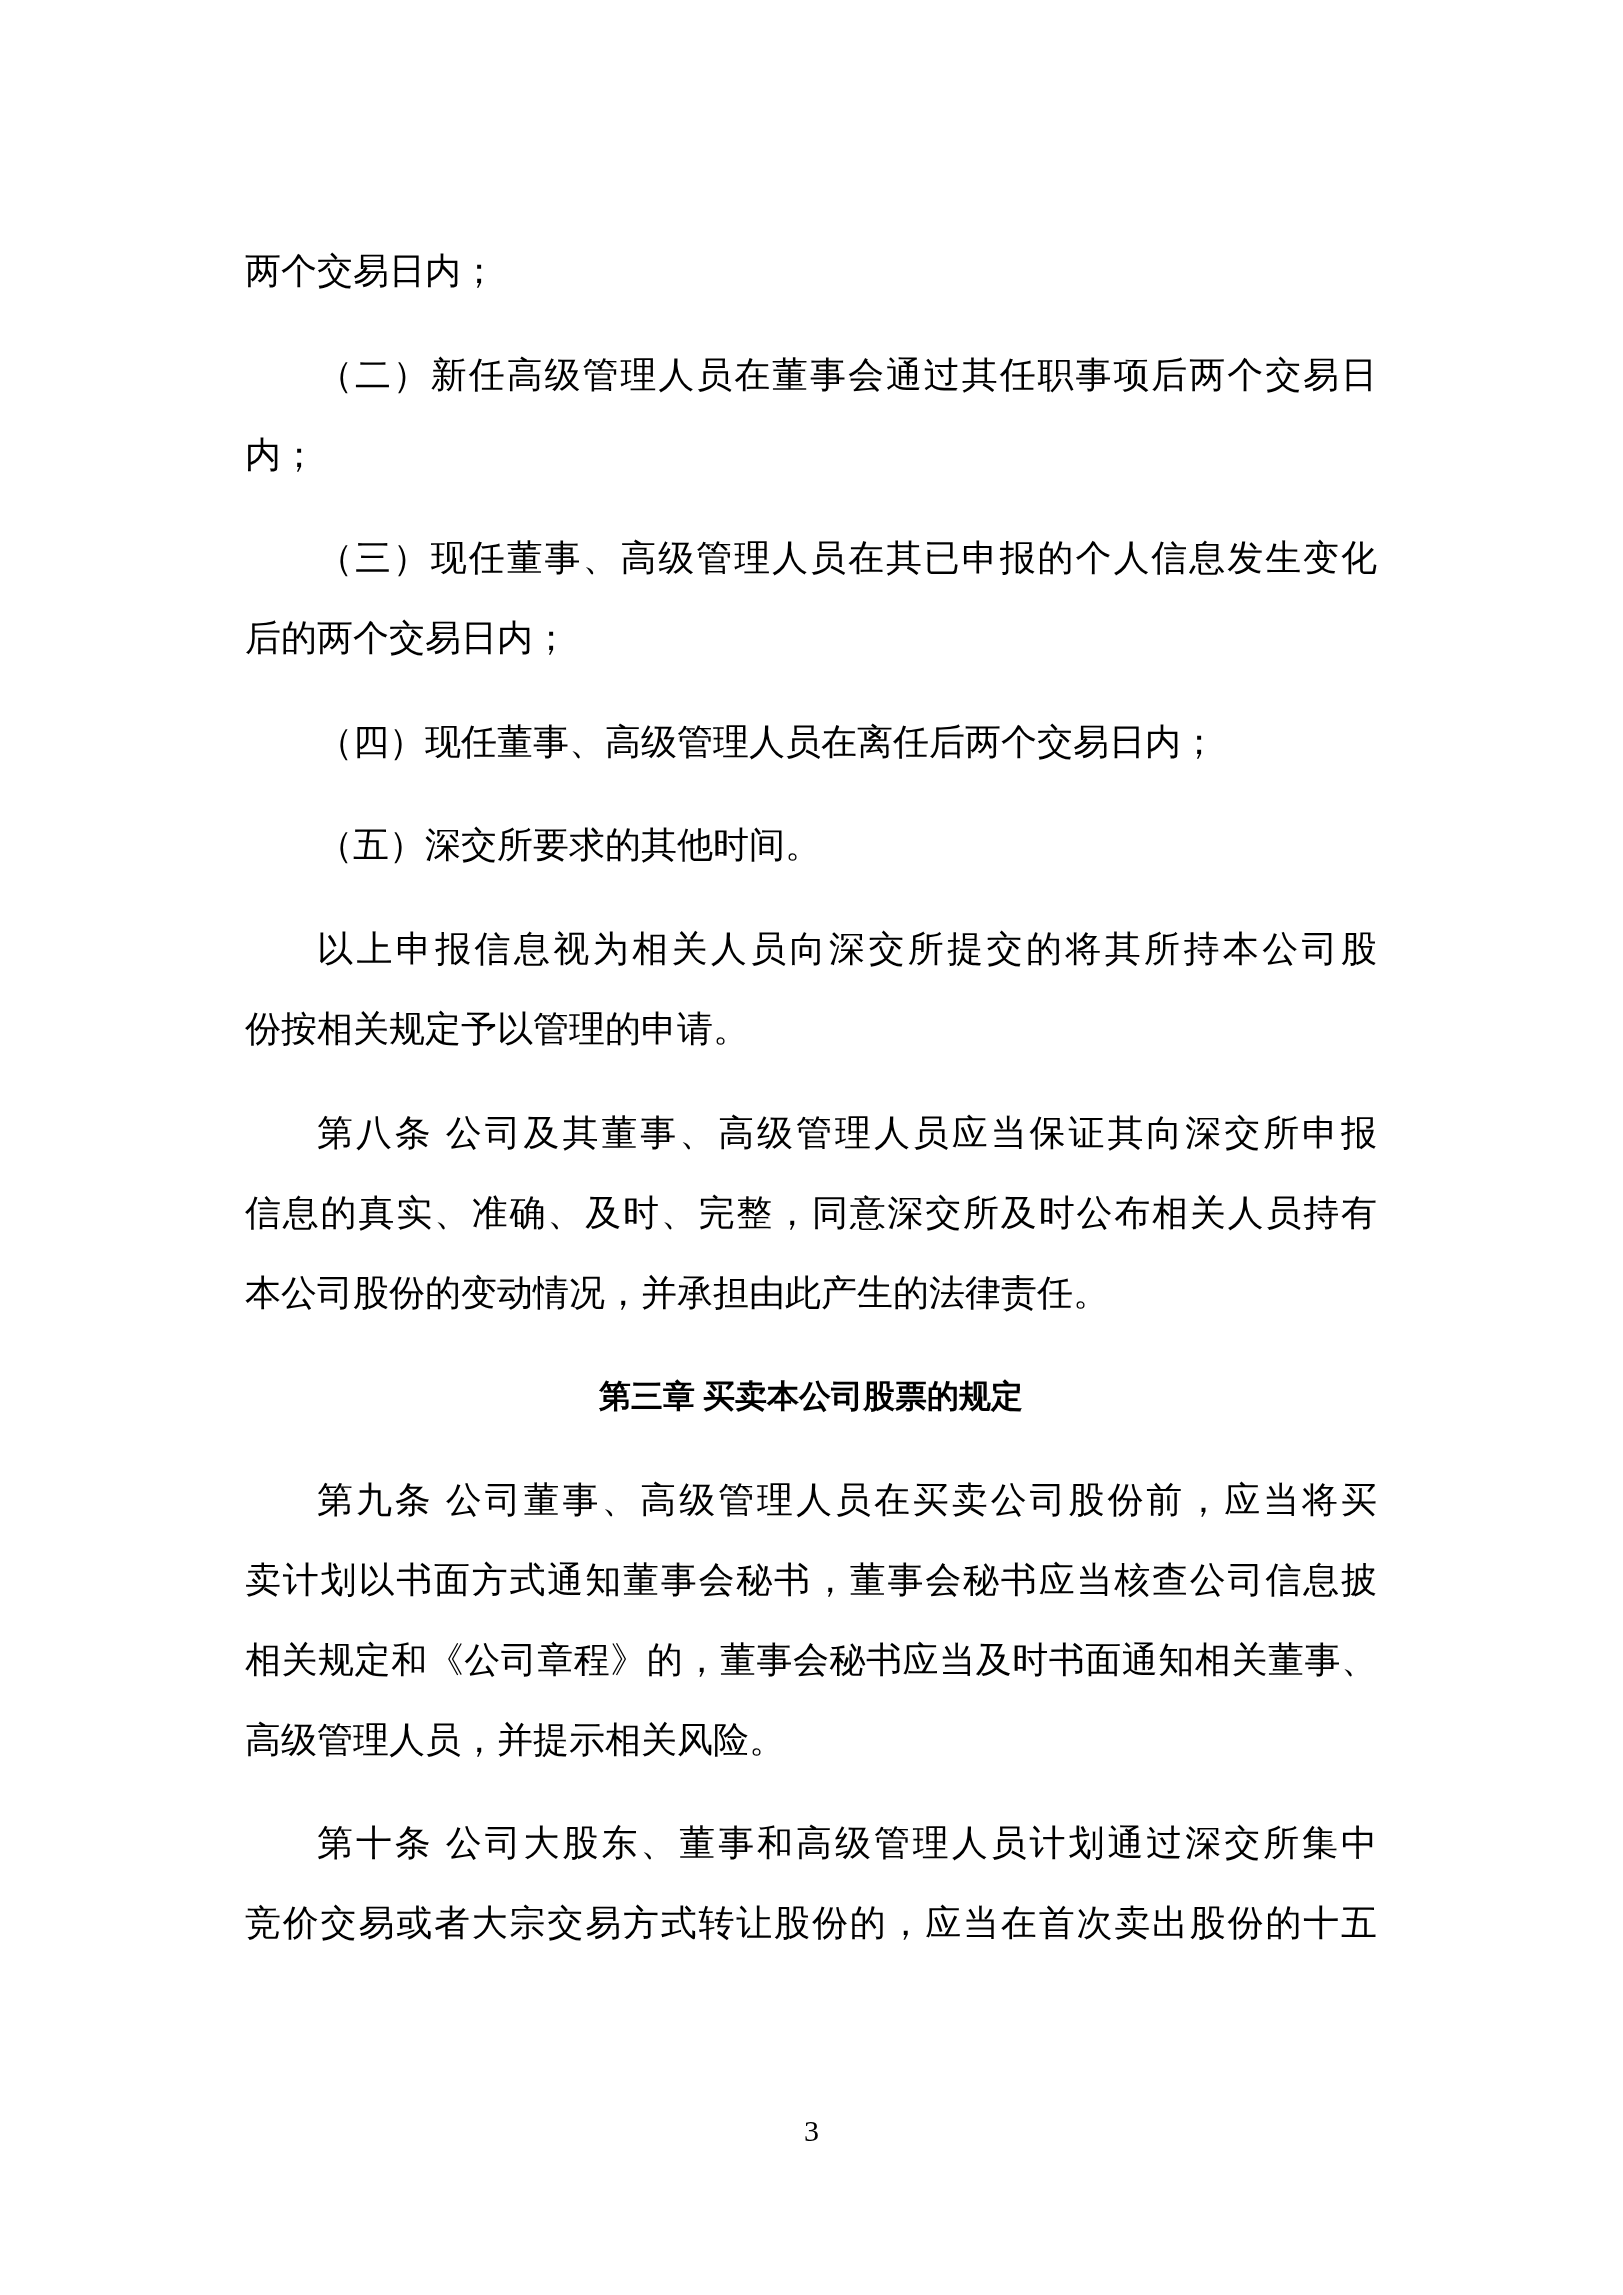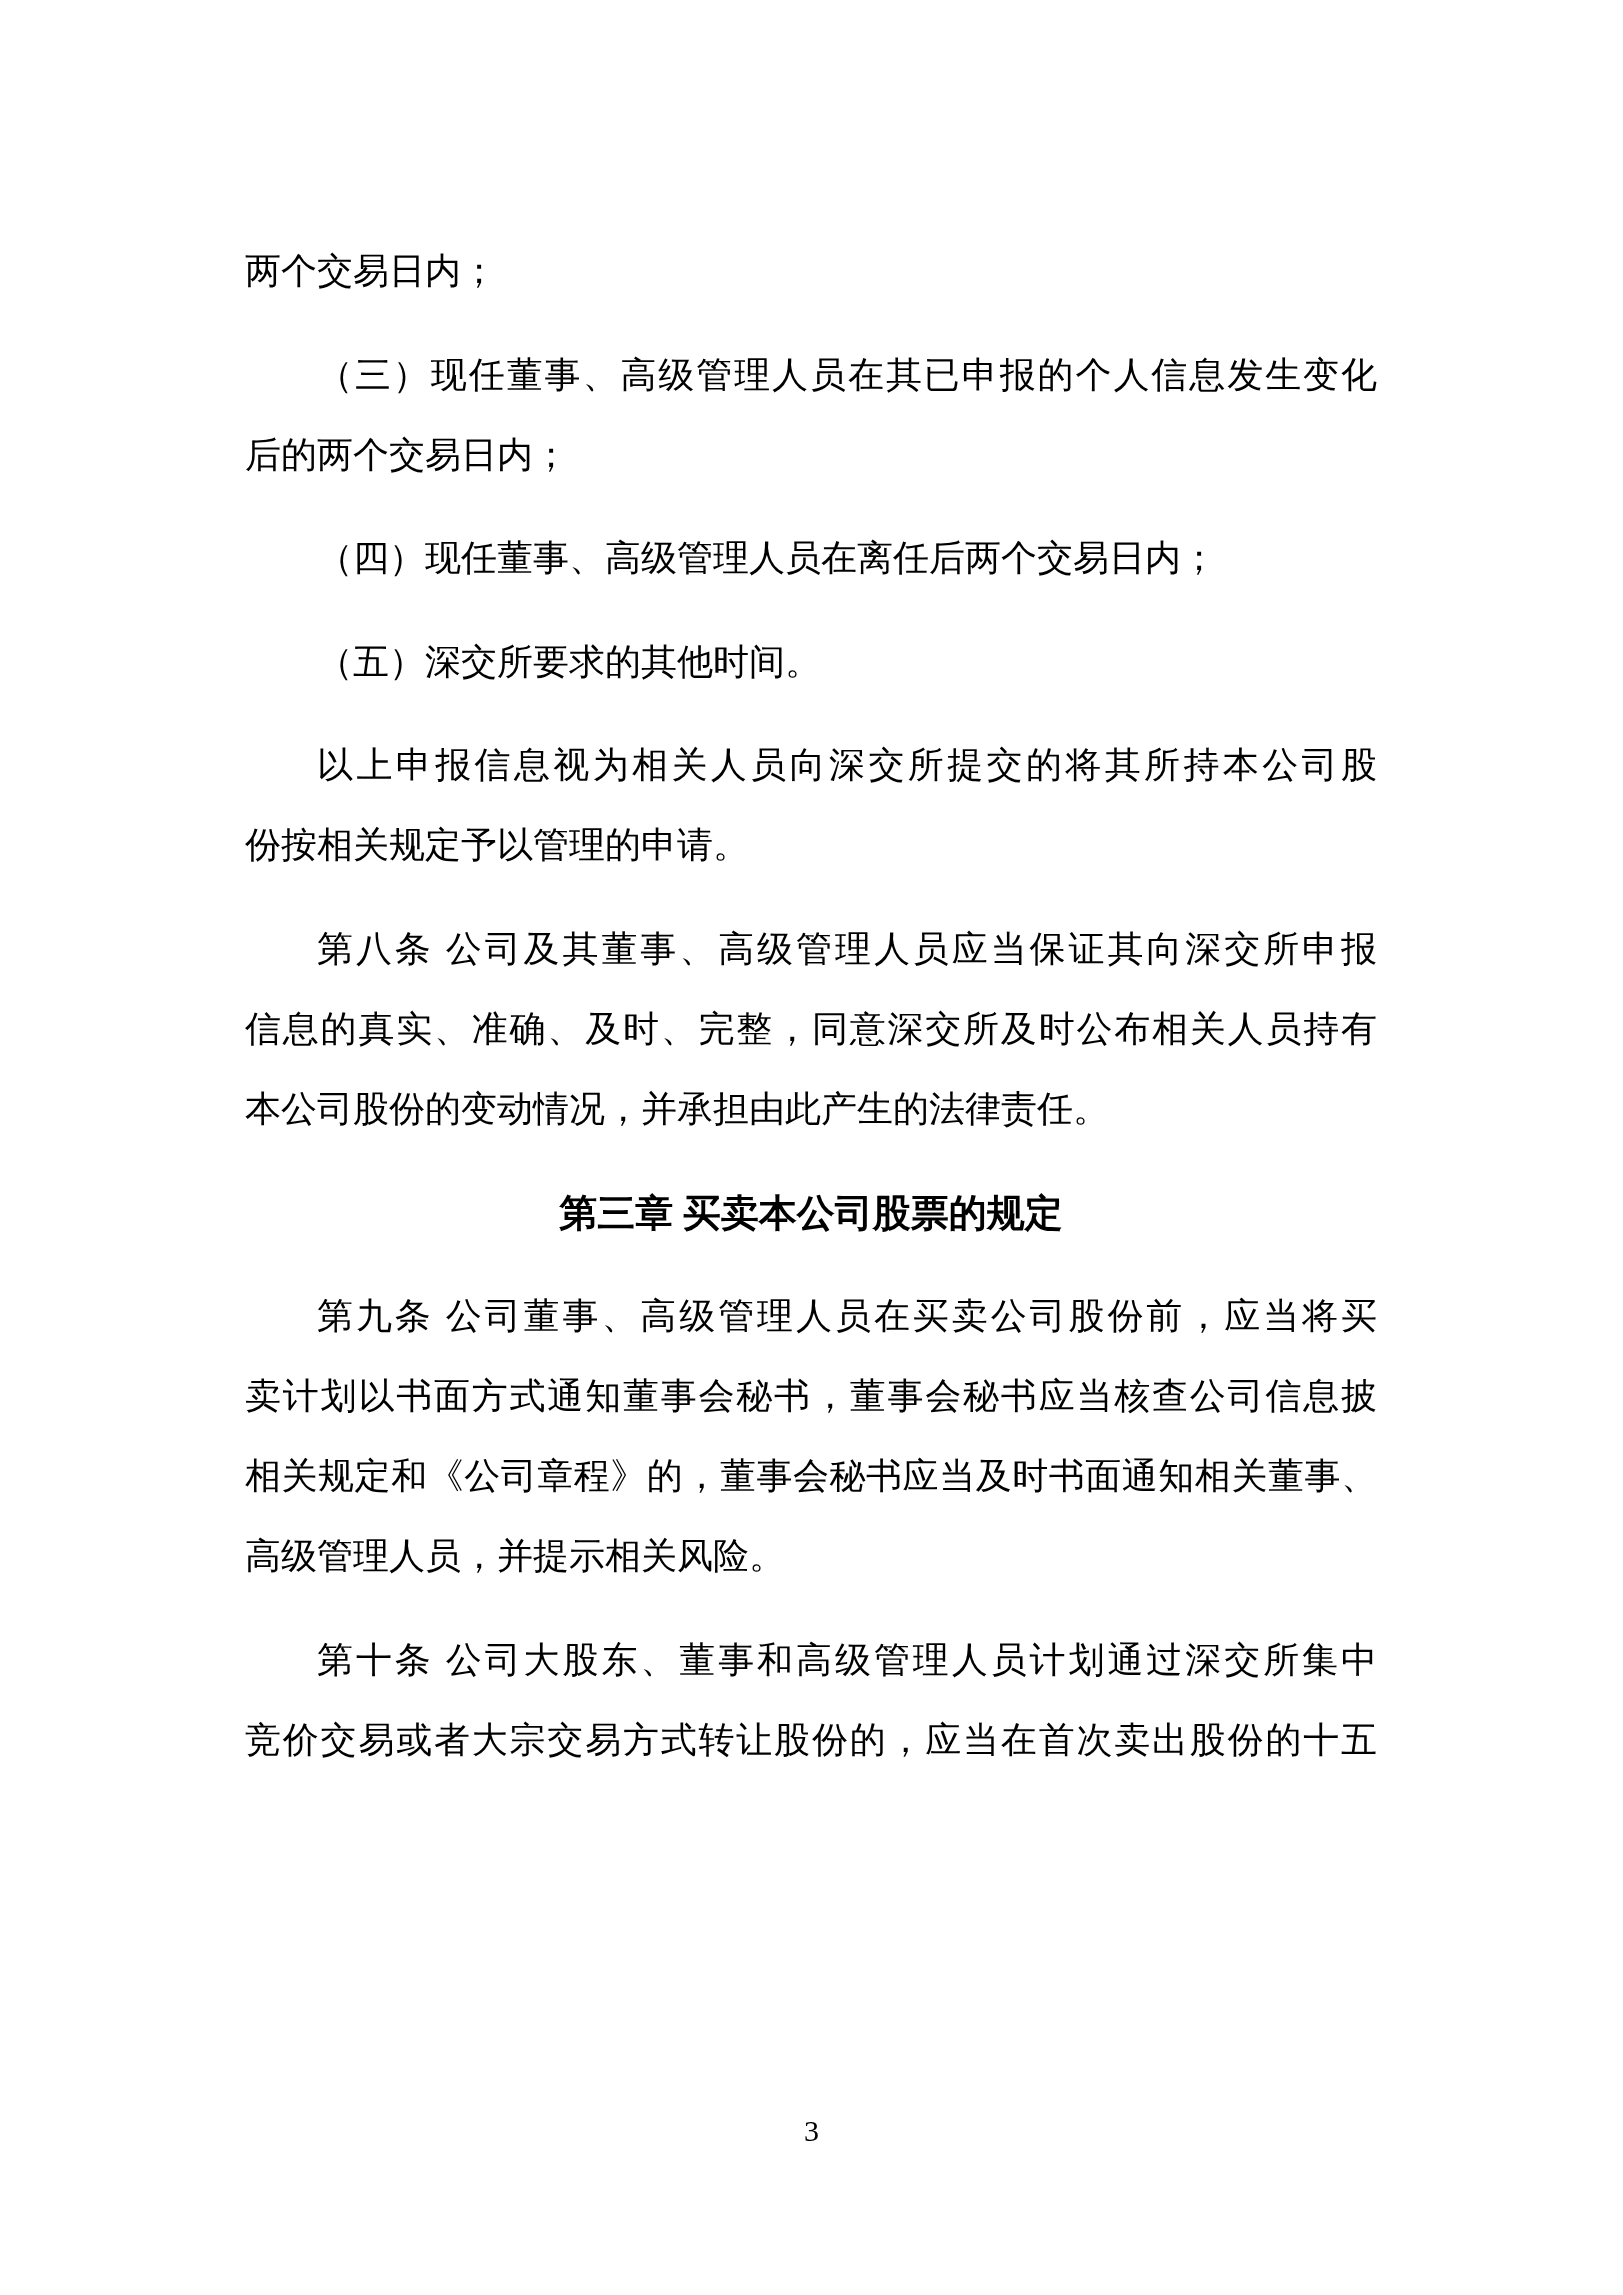--- a/index.html
+++ b/index.html
@@ -50,40 +50,44 @@
     font-weight: normal;
   }
   .para.heading {
     margin-top: 13px;
     margin-bottom: 23.6px;
   }
   .para.heading .line {
     text-align: center;
     text-align-last: center;
     font-weight: bold;
-    font-size: 38px;
+    font-size: 32px;
   }
   .page-number {
     position: absolute;
     left: 0;
     top: 2095px;
     width: 1623px;
     text-align: center;
     font-size: 30px;
     line-height: 39px;
     color: #000000;
   }
 </style>
 </head>
 <body>
 
 <div class="page">
   <main class="doc-body">
       <div class="para">
         <div class="line">两个交易日内；</div>
+      </div>
+      <div class="para">
+        <div class="line fill indent">（二）新任高级管理人员在董事会通过其任职事项后两个交易日</div>
+        <div class="line">内；</div>
       </div>
       <div class="para">
         <div class="line fill indent">（三）现任董事、高级管理人员在其已申报的个人信息发生变化</div>
         <div class="line">后的两个交易日内；</div>
       </div>
       <div class="para">
         <div class="line indent">（四）现任董事、高级管理人员在离任后两个交易日内；</div>
       </div>
       <div class="para">
         <div class="line indent">（五）深交所要求的其他时间。</div>

